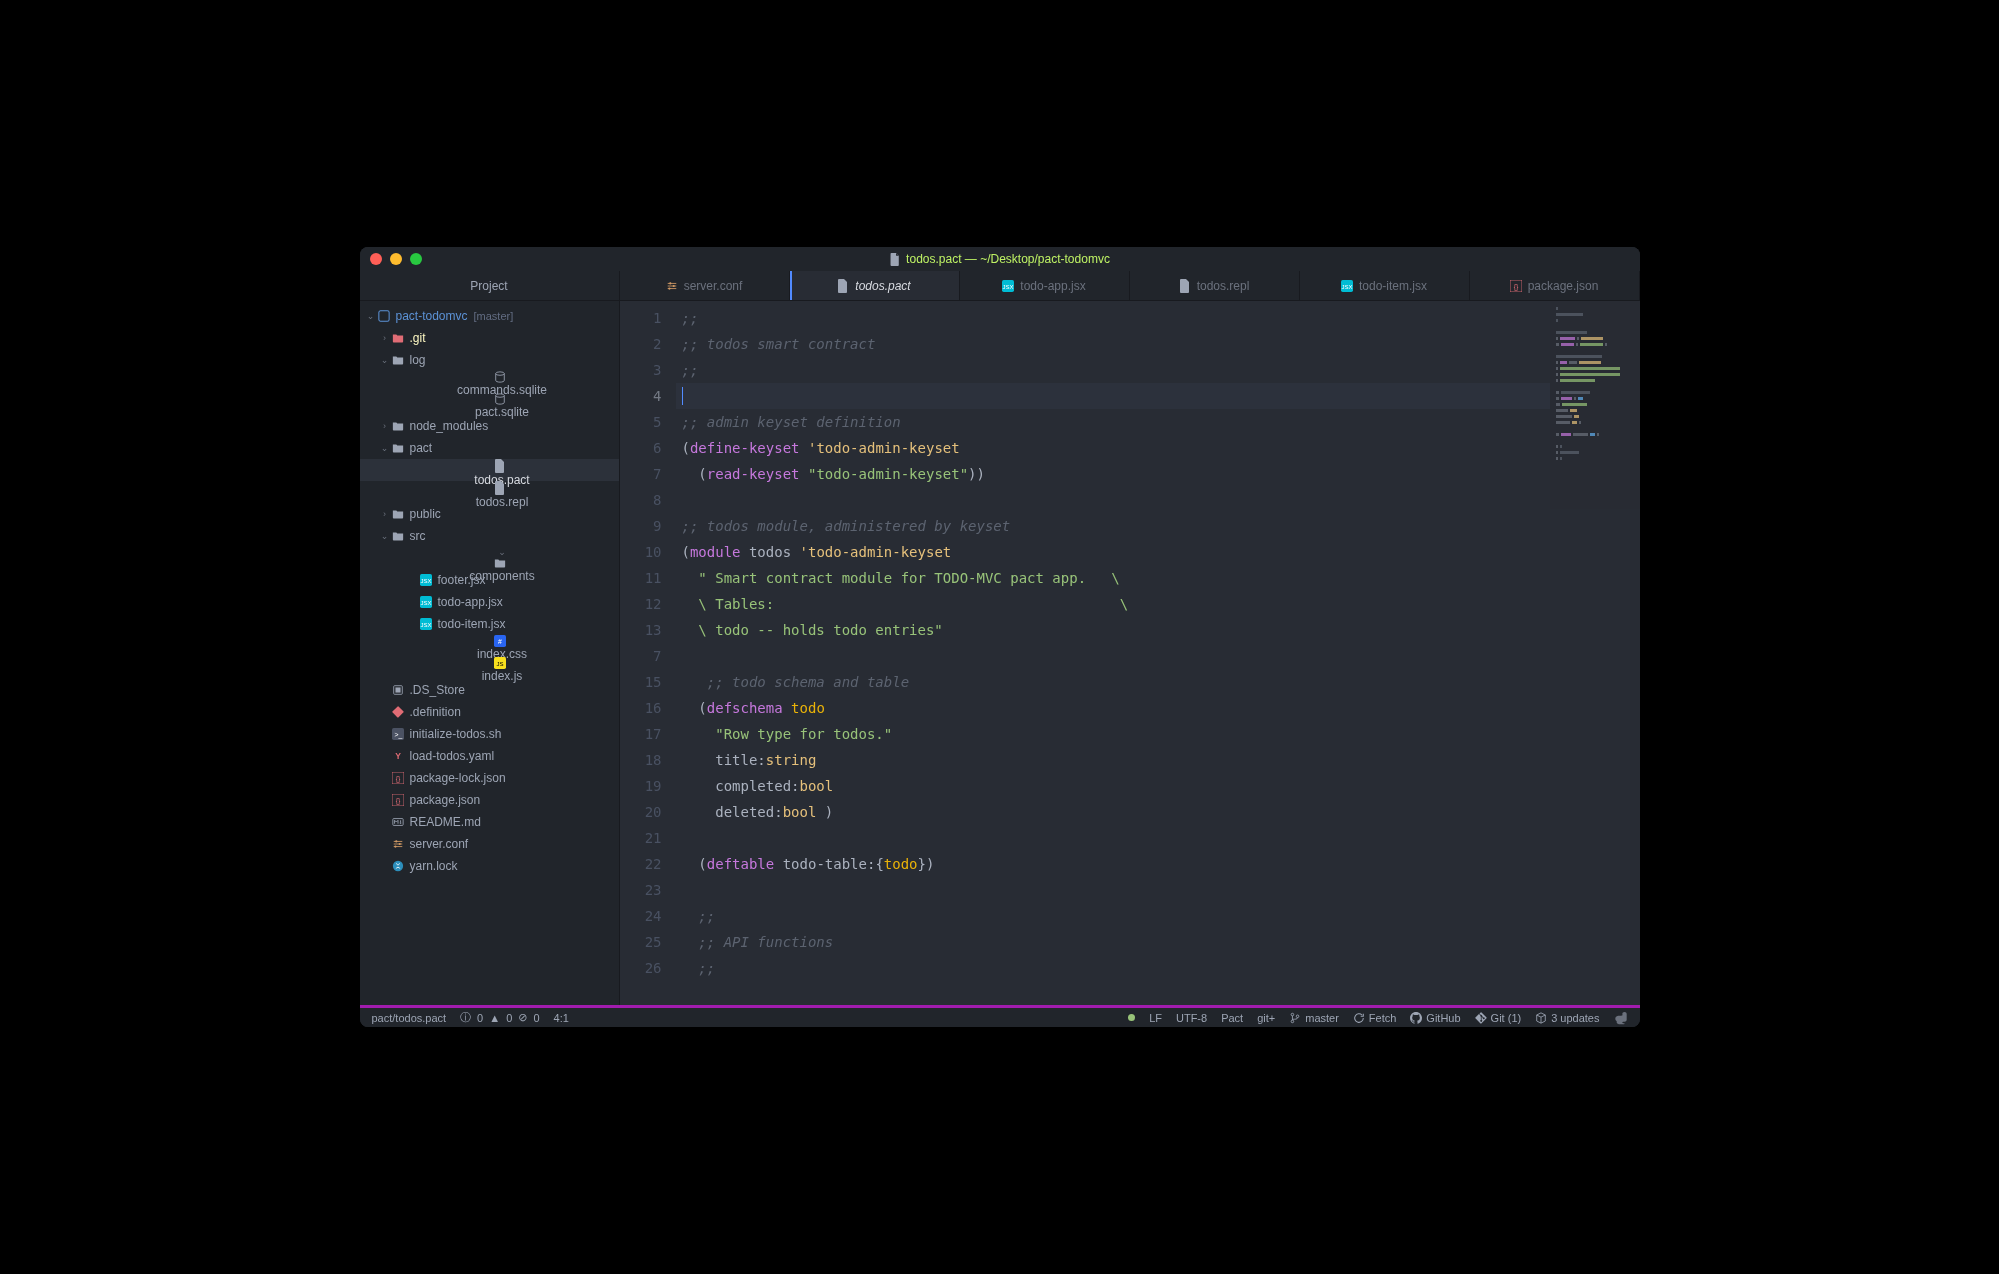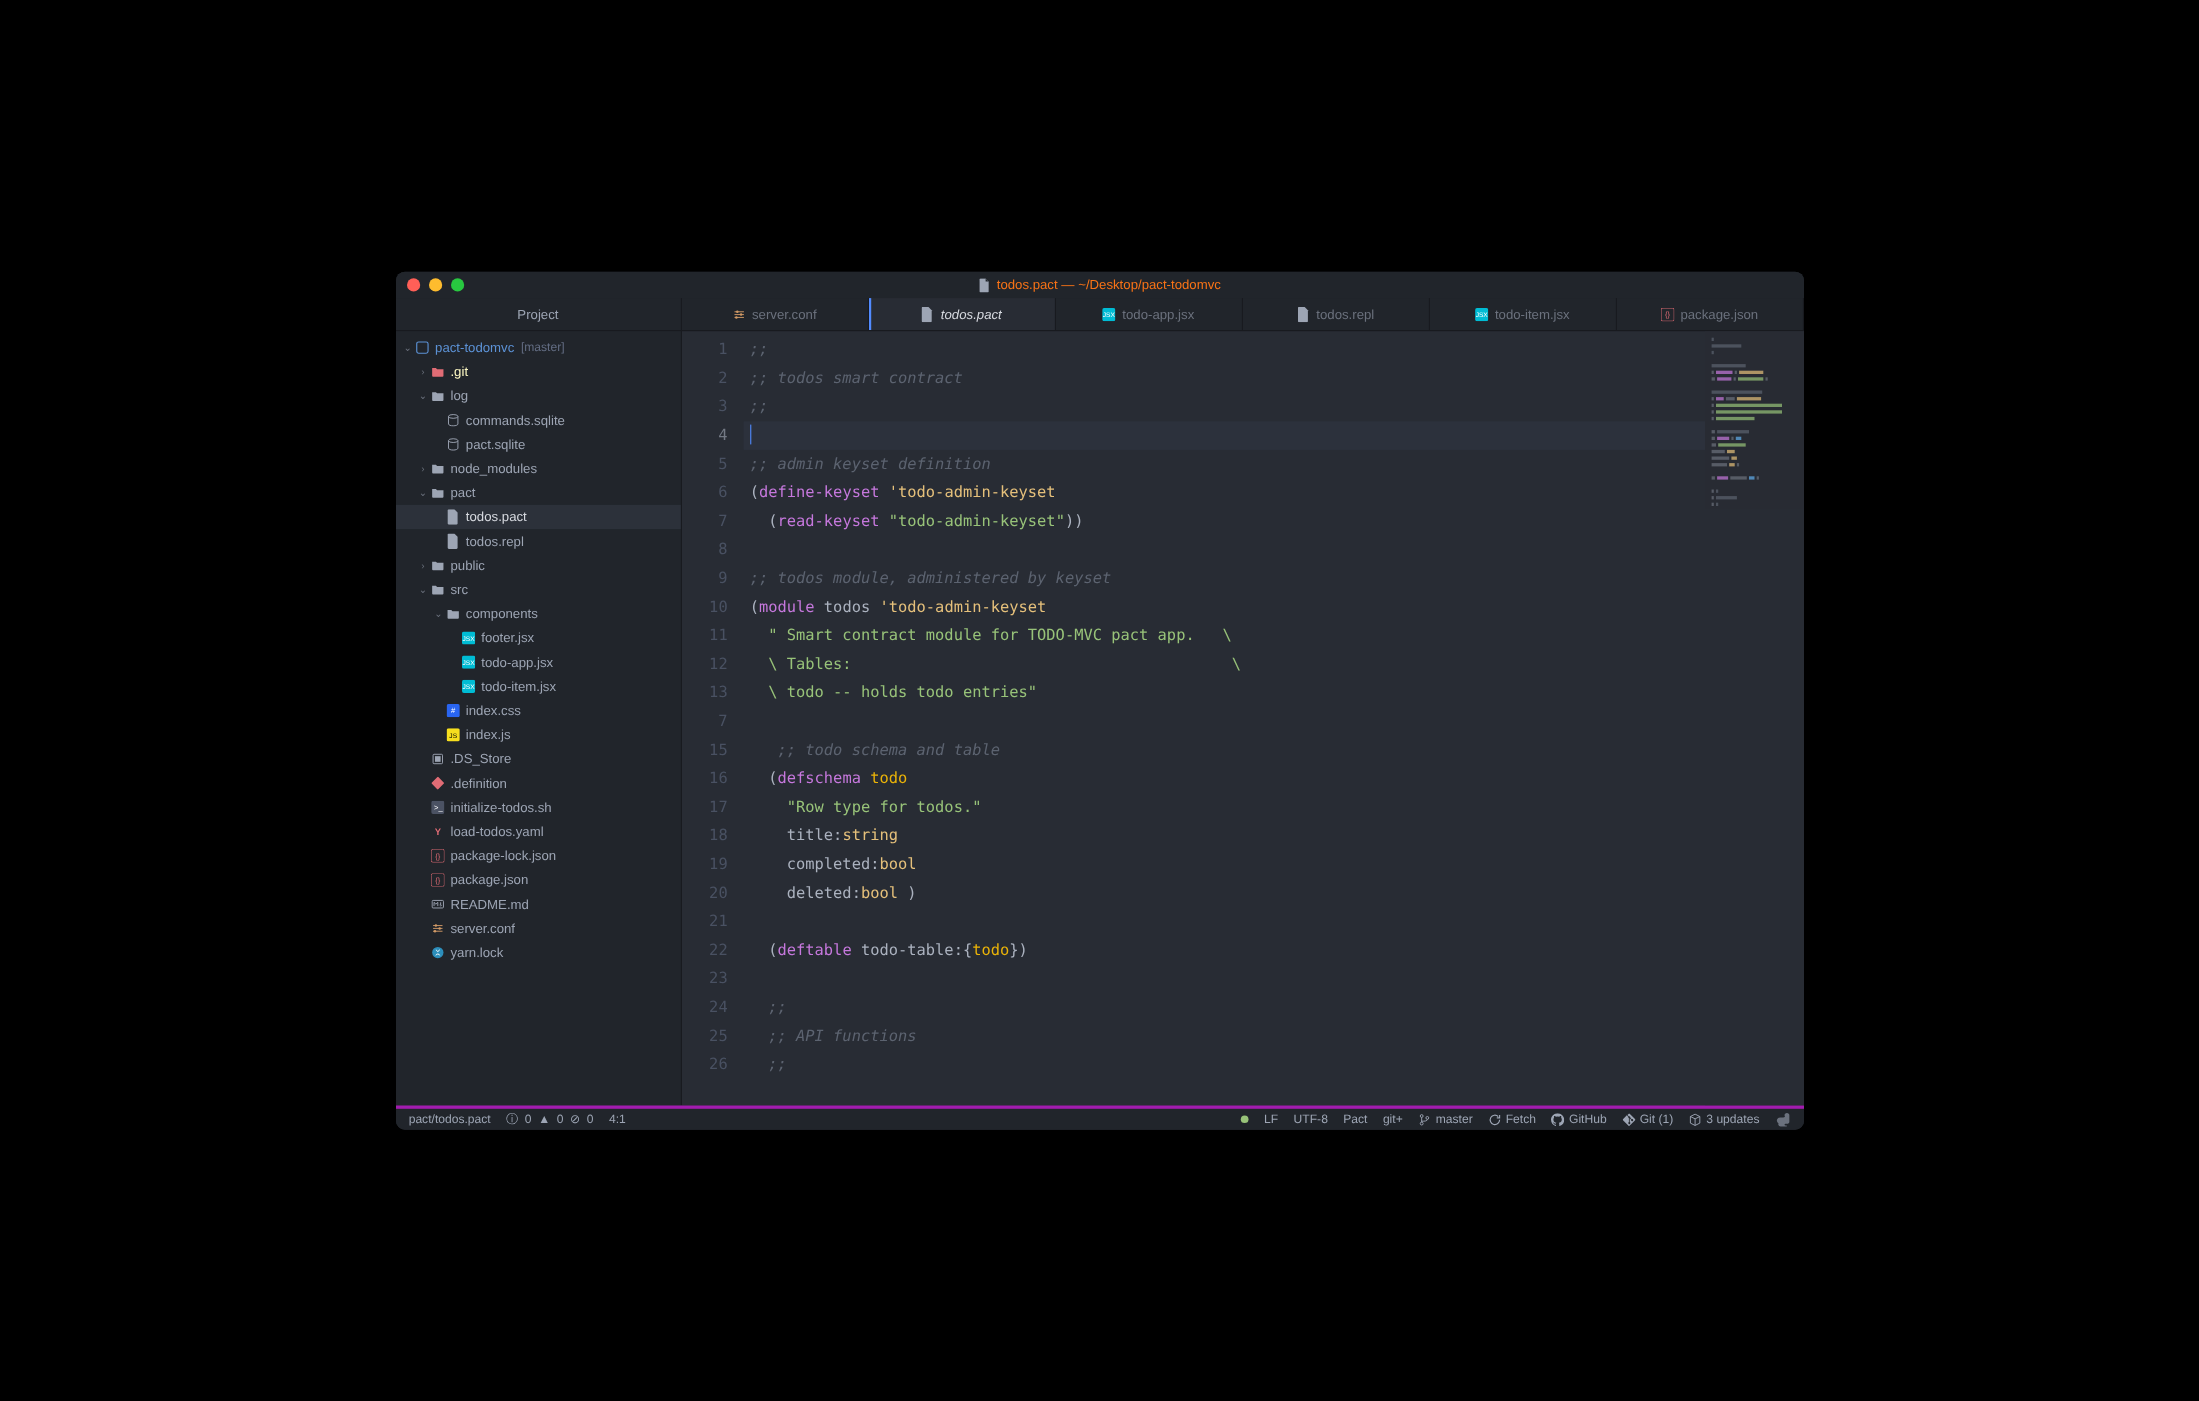--- a/index.html
+++ b/index.html
@@ -32,21 +32,21 @@
 }
 .traffic { display: flex; gap: 8px; }
 .tl { width: 12px; height: 12px; border-radius: 50%; }
 .tl.close { background: #ff5f57; }
 .tl.min { background: #febc2e; }
 .tl.max { background: #28c840; }
 .title {
   position: absolute;
   left: 50%;
   transform: translateX(-50%);
-  color: #f97316;
+  color: #bef264;
   font-size: 12px;
   display: flex;
   align-items: center;
   gap: 6px;
 }
 .title svg { width: 11px; height: 13px; }
 .body { flex: 1; display: flex; overflow: hidden; }
 .sidebar {
   width: 260px;
   background: #21252b;
@@ -72,21 +72,21 @@
   cursor: pointer;
   white-space: nowrap;
 }
 .tree-row.active { background: #2c313a; color: #d7dae0; }
 .tree-row .chev { width: 10px; display: inline-flex; justify-content: center; font-size: 9px; color: #6b717d; }
 .tree-row .icon { width: 16px; display: inline-flex; justify-content: center; margin-right: 4px; }
 .tree-row.root { color: #5c92d6; }
 .tree-row .branch { color: #636d83; margin-left: 6px; font-size: 11px; }
 .ind-0 { padding-left: 6px; }
 .ind-1 { padding-left: 20px; }
-.ind-2 { padding-left: 34px; }
+.ind-2 { padding-left: 34px; flex-direction: column; }
 .ind-3 { padding-left: 48px; }
 .editor-area { flex: 1; display: flex; flex-direction: column; overflow: hidden; }
 .tabs {
   height: 30px;
   background: #21252b;
   display: flex;
   border-bottom: 1px solid #181a1f;
 }
 .tab {
   flex: 1;

